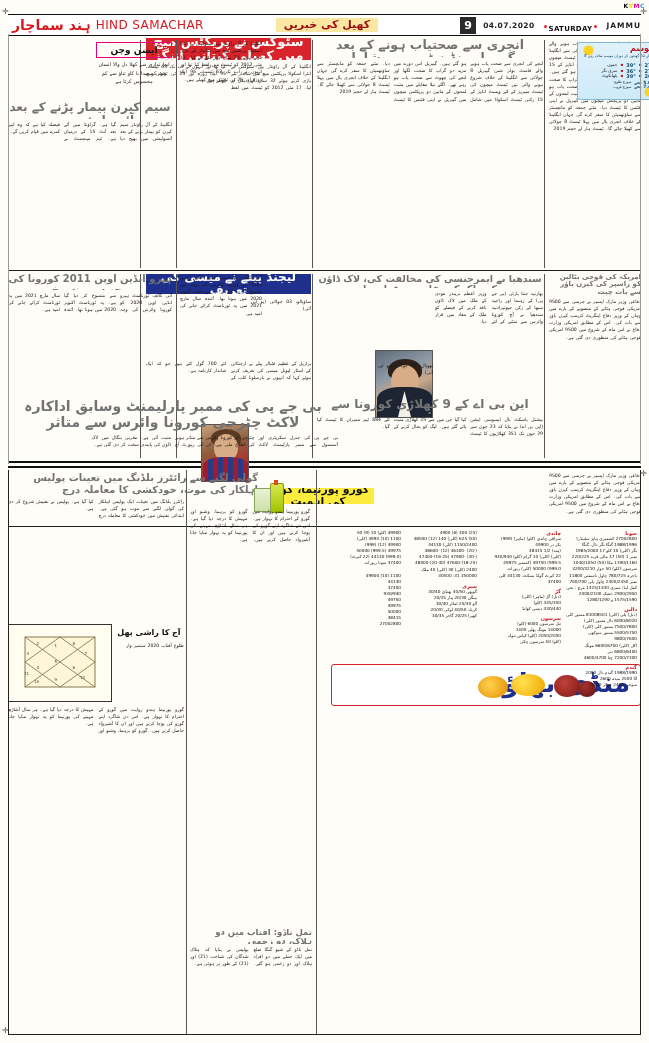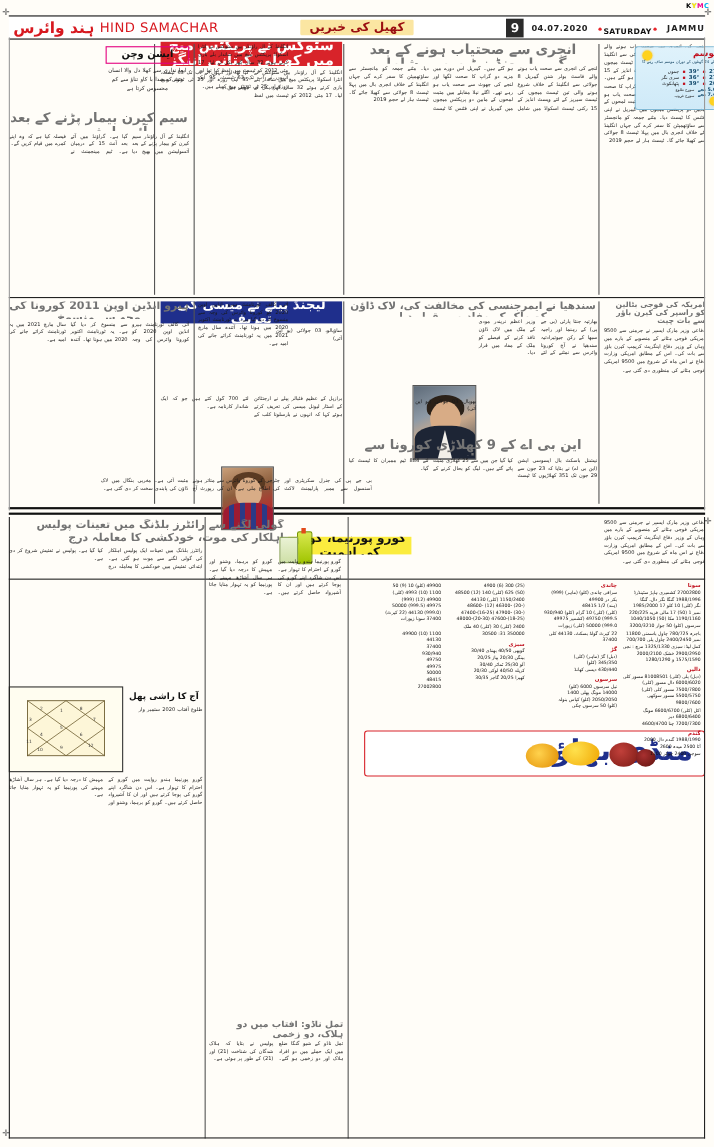--- a/index.html
+++ b/index.html
@@ -116,21 +116,21 @@
       <div class="pagenum">9</div>
       <div class="md-date">04.07.2020</div>
       <div><span class="dot"></span><span class="md-day">SATURDAY</span><span class="dot"></span></div>
       <div class="md-city">JAMMU</div>
     </div>
     <div class="md-center">
       <div class="md-kicker">کھیل کی خبریں</div>
     </div>
     <div class="md-right">
       <div class="md-brand-en">HIND SAMACHAR</div>
-      <div class="md-brand-ur">ہند وائرس</div>
+      <div class="md-brand-ur">ہند سماچار</div>
     </div>
   </div>
 
   <div class="rule-h" style="left:8px;right:8px;top:461px;height:1.5px;background:#111;"></div>
   <div class="rule-h" style="left:8px;right:8px;top:466px;height:1.5px;background:#111;"></div>
 
   <div class="blk" style="top:40px;right:8px;width:92px;height:225px;">
     <div class="txt">لنجے کی انجری سے صحت یاب ہونے والے فاسٹ بولر شنن گیبریل 8 جولائی سے انگلینڈ کے خلاف شروع ہونے والی تین ٹیسٹ میچوں کی ٹیسٹ سیریز کے لئے ویسٹ انڈیز کے 15 رکنی ٹیسٹ اسکواڈ میں شامل ہو گئے ہیں۔ گیبریل اس دورے میں مزید دو گراپ کا صحت لگھا اور لنجے کی چھوٹ سے صحت یاب ہو رہے تھے۔ اگلے نیلا مقابلے میں مثبت لمحوں کے مابین دو پریکٹس میچوں میں گیبریل نے اپنی فٹنس کا ٹیسٹ دیا۔ مٹنے جمعہ کو مانچسٹر سے ساؤتھمپٹن کا سفر کرے گی جہاں انگلینڈ کے خلاف انجری بال میں پہلا ٹیسٹ 8 جولائی سے کھیلا جائے گا۔ ٹیسٹ ہار لے حجم 2019</div>
   </div>
   <div class="rule-v" style="right:104px;top:40px;height:228px;"></div>
@@ -250,20 +250,23 @@
     <div class="hl hl-plain" style="font-size:10px;">ہیرو انڈین اوپن 2011 کورونا کی وجہ سے منسوخ</div>
   </div>
   <div class="blk" style="top:292px;left:8px;width:164px;height:104px;">
     <div class="txt col3">آئی گالف ٹورنامنٹ ہیرو انڈین اوپن 2020 کو کورونا وائرس کی وجہ سے منسوخ کر دیا گیا ہے۔ یہ ٹورنامنٹ اکتوبر 2020 میں ہونا تھا۔ آئندہ سال مارچ 2021 میں یہ ٹورنامنٹ کرائے جانے کی امید ہے۔</div>
   </div>
   <div class="blk" style="top:274px;left:180px;width:82px;height:120px;">
     <div class="txt">آئی گالف ٹورنامنٹ ہیرو انڈین اوپن 2020 کو کورونا وائرس کی وجہ سے منسوخ کر دیا گیا ہے۔ یہ ٹورنامنٹ اکتوبر 2020 میں ہونا تھا۔ آئندہ سال مارچ 2021 میں یہ ٹورنامنٹ کرائے جانے کی امید ہے۔</div>
   </div>
   <div class="rule-v" style="left:176px;top:274px;height:184px;"></div>
 
+  <div class="blk" style="top:398px;left:8px;width:330px;height:34px;">
+    <div class="hl hl-plain" style="font-size:14px;line-height:1.15;">بی جے پی کی ممبر پارلیمنٹ وسابق اداکارہ لاکٹ چٹرجی کورونا وائرس سے متاثر</div>
+  </div>
   <div class="blk" style="top:434px;left:8px;width:330px;height:24px;">
     <div class="txt col4">بی جے پی کی جنرل سکریٹری اور آسنسول سے ممبر پارلیمنٹ لاکٹ چٹرجی کے کورونا وائرس سے متاثر ہونے کی اطلاع ملی ہے۔ ان کی رپورٹ آج مثبت آئی ہے۔ مغربی بنگال میں لاک ڈاؤن کی پابندی سخت کر دی گئی ہے۔</div>
   </div>
 
   <div class="blk" style="top:398px;right:106px;width:226px;height:16px;">
     <div class="hl hl-plain" style="font-size:12px;">این بی اے کے 9 کھلاڑی کورونا سے متاثر</div>
   </div>
   <div class="blk" style="top:416px;right:106px;width:226px;height:42px;">
     <div class="txt col3">نیشنل باسکٹ بال ایسوسی ایشن (این بی اے) نے بتایا کہ 23 جون سے 29 جون تک 351 کھلاڑیوں کا ٹیسٹ کیا گیا جن میں سے 25 کھلاڑی مثبت پائے گئے ہیں۔ لیگ کو بحال کرنے کے لئے 884 ٹیم ممبران کا ٹیسٹ کیا گیا۔</div>
   </div>

